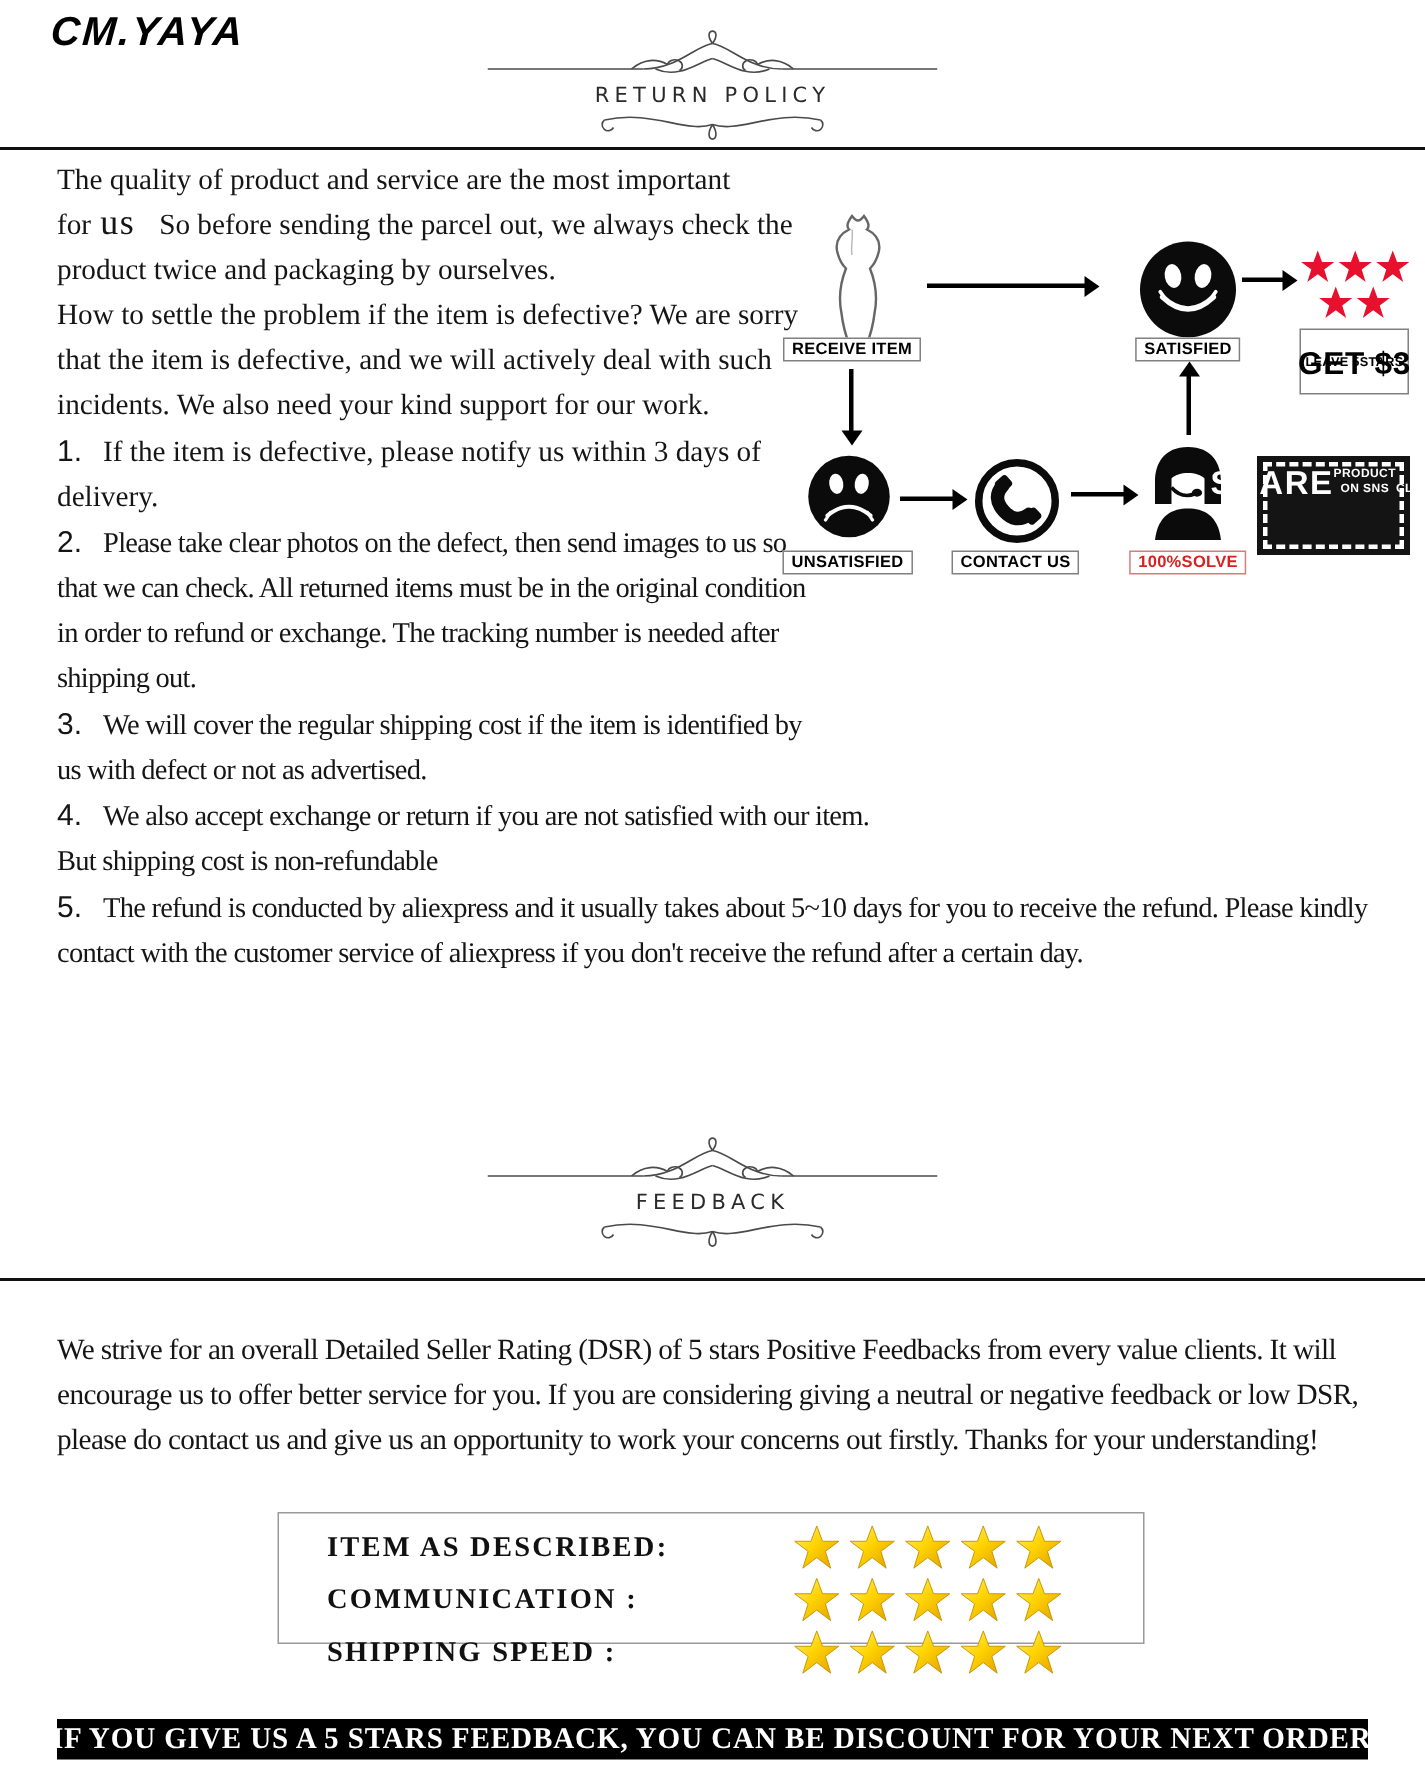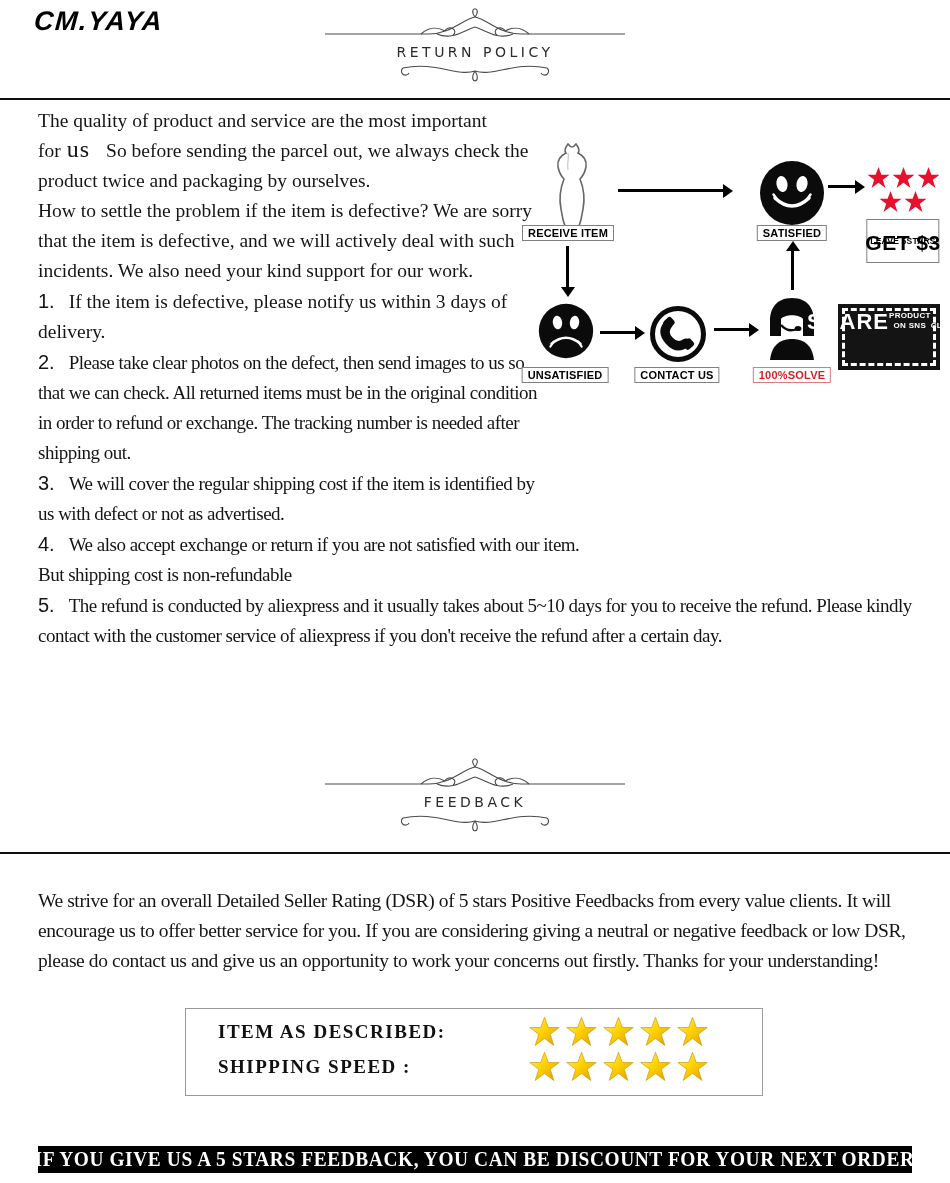--- a/index.html
+++ b/index.html
@@ -14,21 +14,21 @@
     font-family:"Liberation Sans", sans-serif; font-weight:bold; font-style:italic;
     font-size:27px; letter-spacing:1.5px; transform:skewX(-4deg); color:#000;
   }
   .rule { position:absolute; left:0; width:950px; border-top:2px solid #101010; }
   .rule1 { top:98px; }
   .rule2 { top:852px; }
 
   
   .ornament { position:absolute; left:475px; transform:translateX(-50%);
     display:flex; flex-direction:column; align-items:center; }
-  .orn-return { top:4px; }
+  .orn-return { top:16px; }
   .orn-feedback { top:754px; }
   .orn-title {
     font-family:"DejaVu Sans", sans-serif; font-size:14px; letter-spacing:3.5px;
     color:#2a2a2a; margin:-2px 0 0 0; white-space:nowrap;
   }
   .orn-svg { display:block; }
 
   
   .policy {
     position:absolute; left:38px; top:106px; width:874px;
@@ -308,20 +308,40 @@
           </svg>
         <svg width="33" height="32" viewBox="0 0 100 100">
             <use href="#starShape" fill="url(#gold)" stroke="#c79400" stroke-width="2"></use>
           </svg>
         <svg width="33" height="32" viewBox="0 0 100 100">
             <use href="#starShape" fill="url(#gold)" stroke="#c79400" stroke-width="2"></use>
           </svg>
       </div>
     </div>
     <div class="rating-row">
+      <div class="rating-label">COMMUNICATION :</div>
+      <div class="stars5">
+        <svg width="33" height="32" viewBox="0 0 100 100">
+            <use href="#starShape" fill="url(#gold)" stroke="#c79400" stroke-width="2"></use>
+          </svg>
+        <svg width="33" height="32" viewBox="0 0 100 100">
+            <use href="#starShape" fill="url(#gold)" stroke="#c79400" stroke-width="2"></use>
+          </svg>
+        <svg width="33" height="32" viewBox="0 0 100 100">
+            <use href="#starShape" fill="url(#gold)" stroke="#c79400" stroke-width="2"></use>
+          </svg>
+        <svg width="33" height="32" viewBox="0 0 100 100">
+            <use href="#starShape" fill="url(#gold)" stroke="#c79400" stroke-width="2"></use>
+          </svg>
+        <svg width="33" height="32" viewBox="0 0 100 100">
+            <use href="#starShape" fill="url(#gold)" stroke="#c79400" stroke-width="2"></use>
+          </svg>
+      </div>
+    </div>
+    <div class="rating-row">
       <div class="rating-label">SHIPPING SPEED :</div>
       <div class="stars5">
         <svg width="33" height="32" viewBox="0 0 100 100">
             <use href="#starShape" fill="url(#gold)" stroke="#c79400" stroke-width="2"></use>
           </svg>
         <svg width="33" height="32" viewBox="0 0 100 100">
             <use href="#starShape" fill="url(#gold)" stroke="#c79400" stroke-width="2"></use>
           </svg>
         <svg width="33" height="32" viewBox="0 0 100 100">
             <use href="#starShape" fill="url(#gold)" stroke="#c79400" stroke-width="2"></use>

